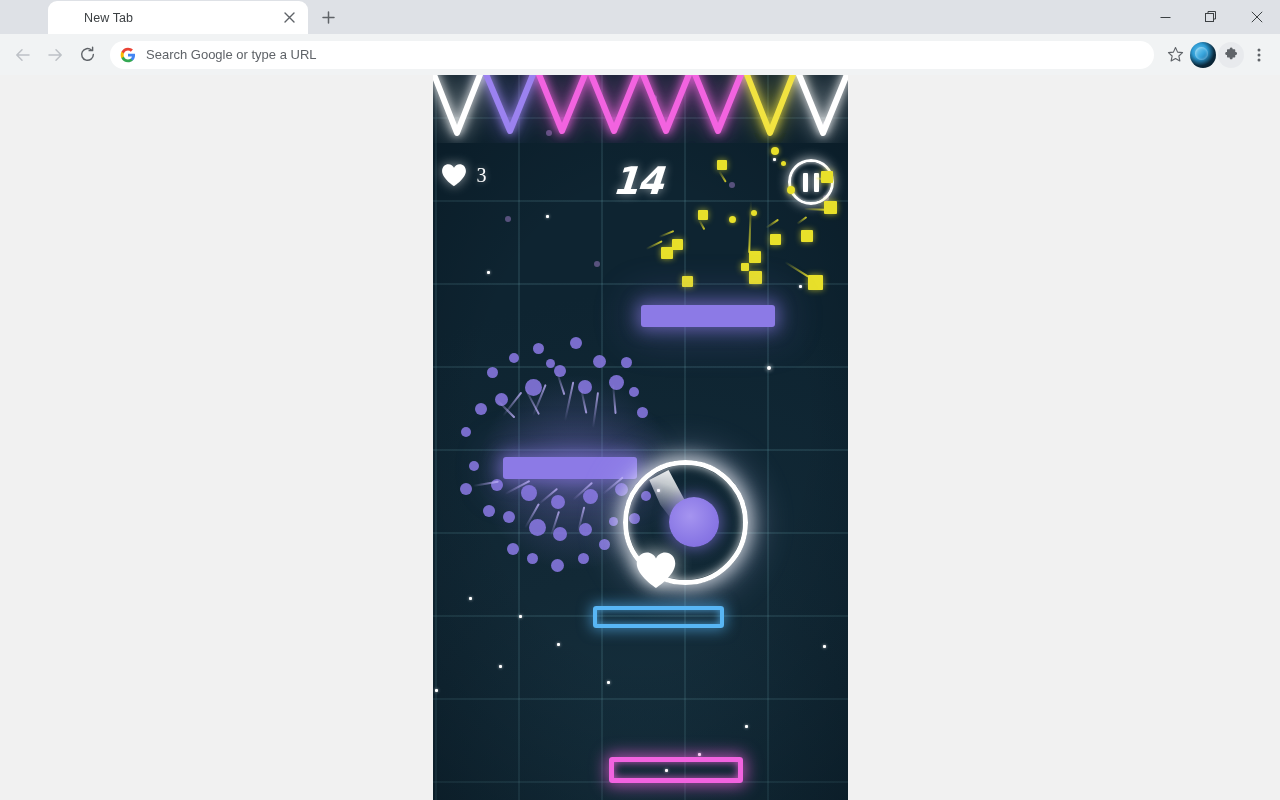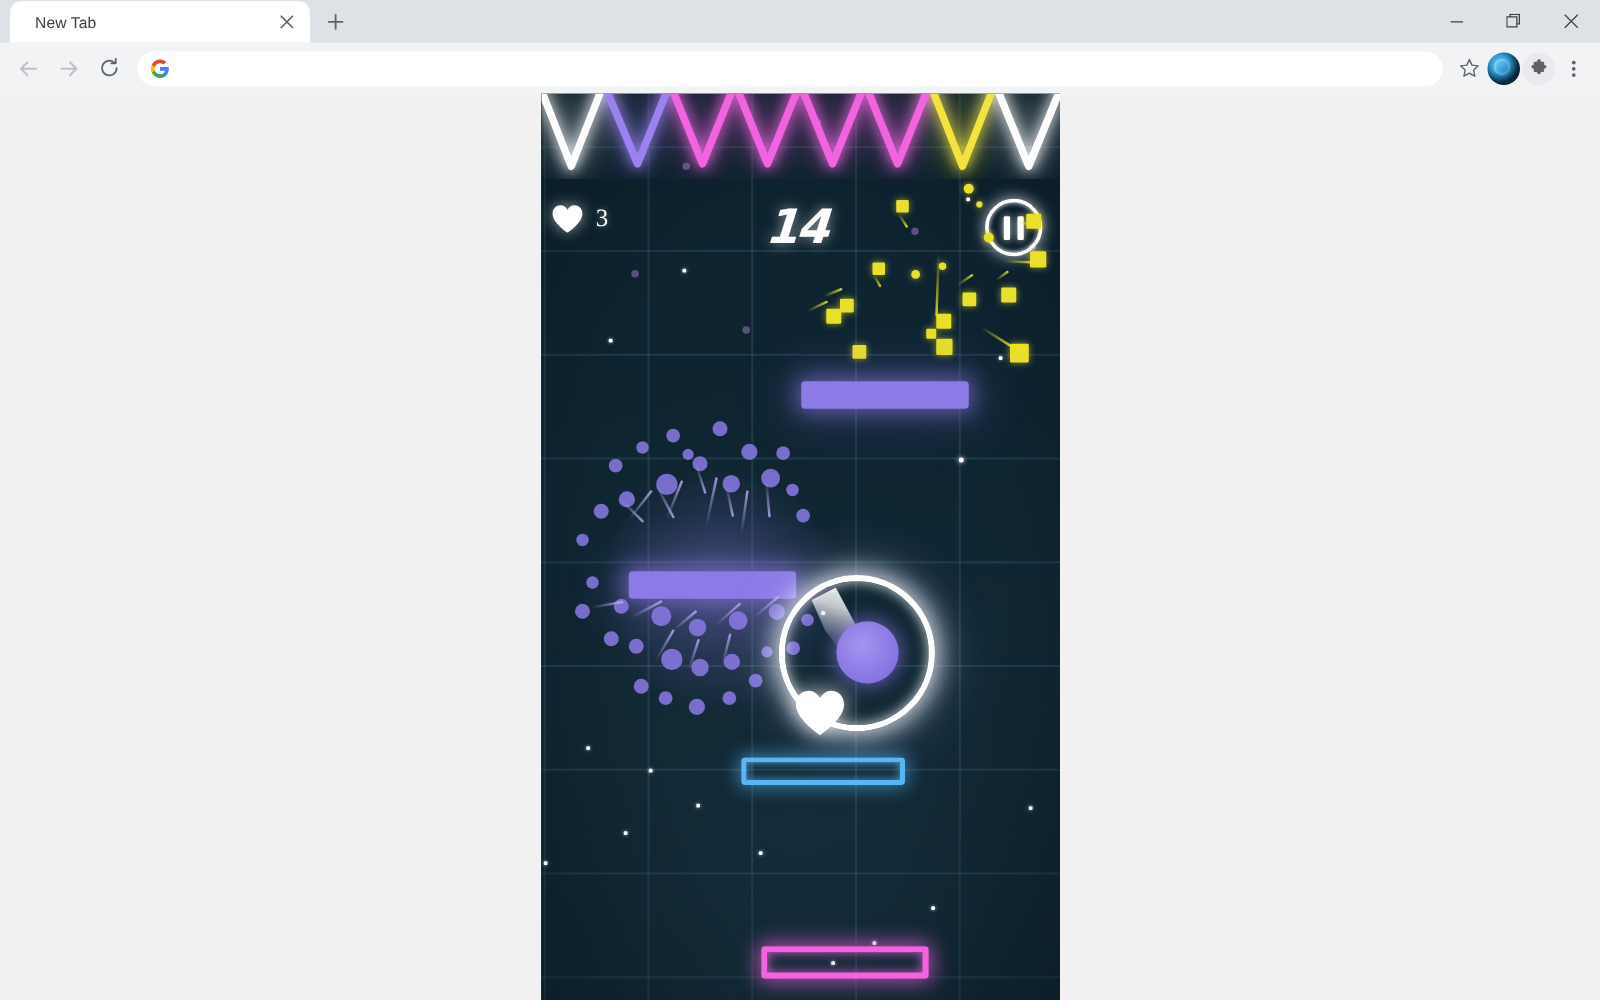--- a/index.html
+++ b/index.html
@@ -25,28 +25,29 @@
   .tabstrip {
     height: 34px;
     background: #dee1e6;
     display: flex;
     align-items: flex-end;
     position: relative;
     padding-left: 8px;
   }
 
   .tab {
-    width: 240px;
+    width: 260px;
     height: 33px;
     background: #ffffff;
     border-radius: 9px 9px 0 0;
     display: flex;
     align-items: center;
-    padding: 0 10px 0 20px;
+    padding: 0 10px 0 36px;
     position: relative;
+    margin-left: 40px;
   }
   .tab-title {
     font-size: 12.5px;
     color: #3c4043;
     flex: 1;
     white-space: nowrap;
     overflow: hidden;
     text-overflow: ellipsis;
     letter-spacing: .1px;
   }
@@ -428,20 +429,21 @@
       </svg>
     </div>
 
     <div class="omnibox">
       <svg class="g-logo" viewBox="0 0 48 48" aria-hidden="true">
         <path fill="#4285F4" d="M45.12 24.5c0-1.56-.14-3.06-.4-4.5H24v8.51h11.84c-.51 2.75-2.06 5.08-4.39 6.64v5.52h7.11c4.16-3.83 6.56-9.47 6.56-16.17z"></path>
         <path fill="#34A853" d="M24 46c5.94 0 10.92-1.97 14.56-5.33l-7.11-5.52c-1.97 1.32-4.49 2.1-7.45 2.1-5.73 0-10.58-3.87-12.31-9.07H4.34v5.7C7.96 41.07 15.4 46 24 46z"></path>
         <path fill="#FBBC05" d="M11.69 28.18C11.25 26.86 11 25.45 11 24s.25-2.86.69-4.18v-5.7H4.34C2.85 17.09 2 20.45 2 24s.85 6.91 2.34 9.88l7.35-5.7z"></path>
         <path fill="#EA4335" d="M24 10.75c3.23 0 6.13 1.11 8.41 3.29l6.31-6.31C34.91 4.18 29.93 2 24 2 15.4 2 7.96 6.93 4.34 14.12l7.35 5.7c1.73-5.2 6.58-9.07 12.31-9.07z"></path>
       </svg>
+      <span class="omnibox-text">Search Google or type a URL</span>
     </div>
 
     <div class="tb-icon star-btn">
       <svg width="17" height="17" viewBox="0 0 20 20" aria-hidden="true">
         <path d="M10 1.8 L12.45 7.2 L18.3 7.85 L13.95 11.8 L15.15 17.6 L10 14.7 L4.85 17.6 L6.05 11.8 L1.7 7.85 L7.55 7.2 Z" stroke="#5f6368" stroke-width="1.3" fill="none" stroke-linejoin="round"></path>
       </svg>
     </div>
 
     <div class="avatar"></div>
 

